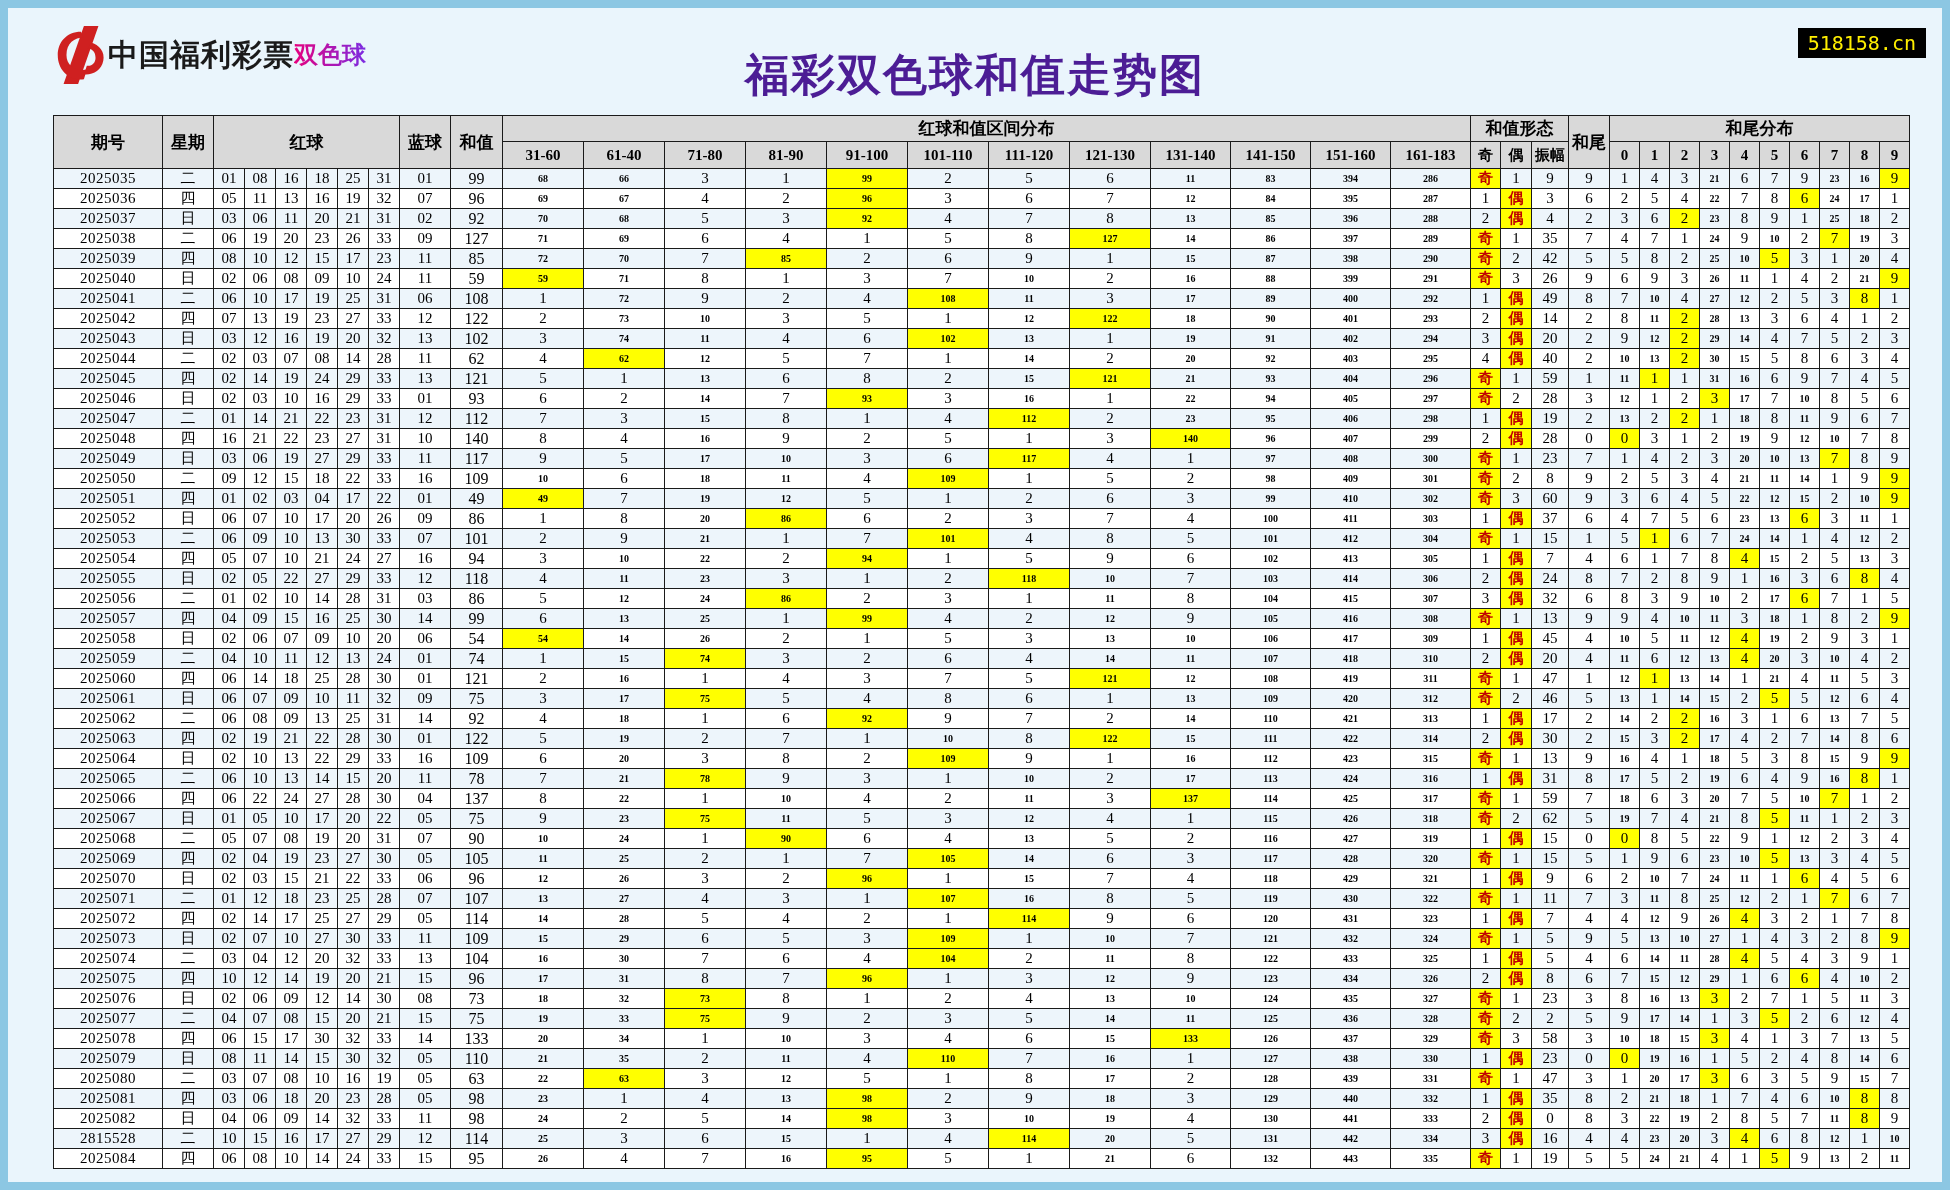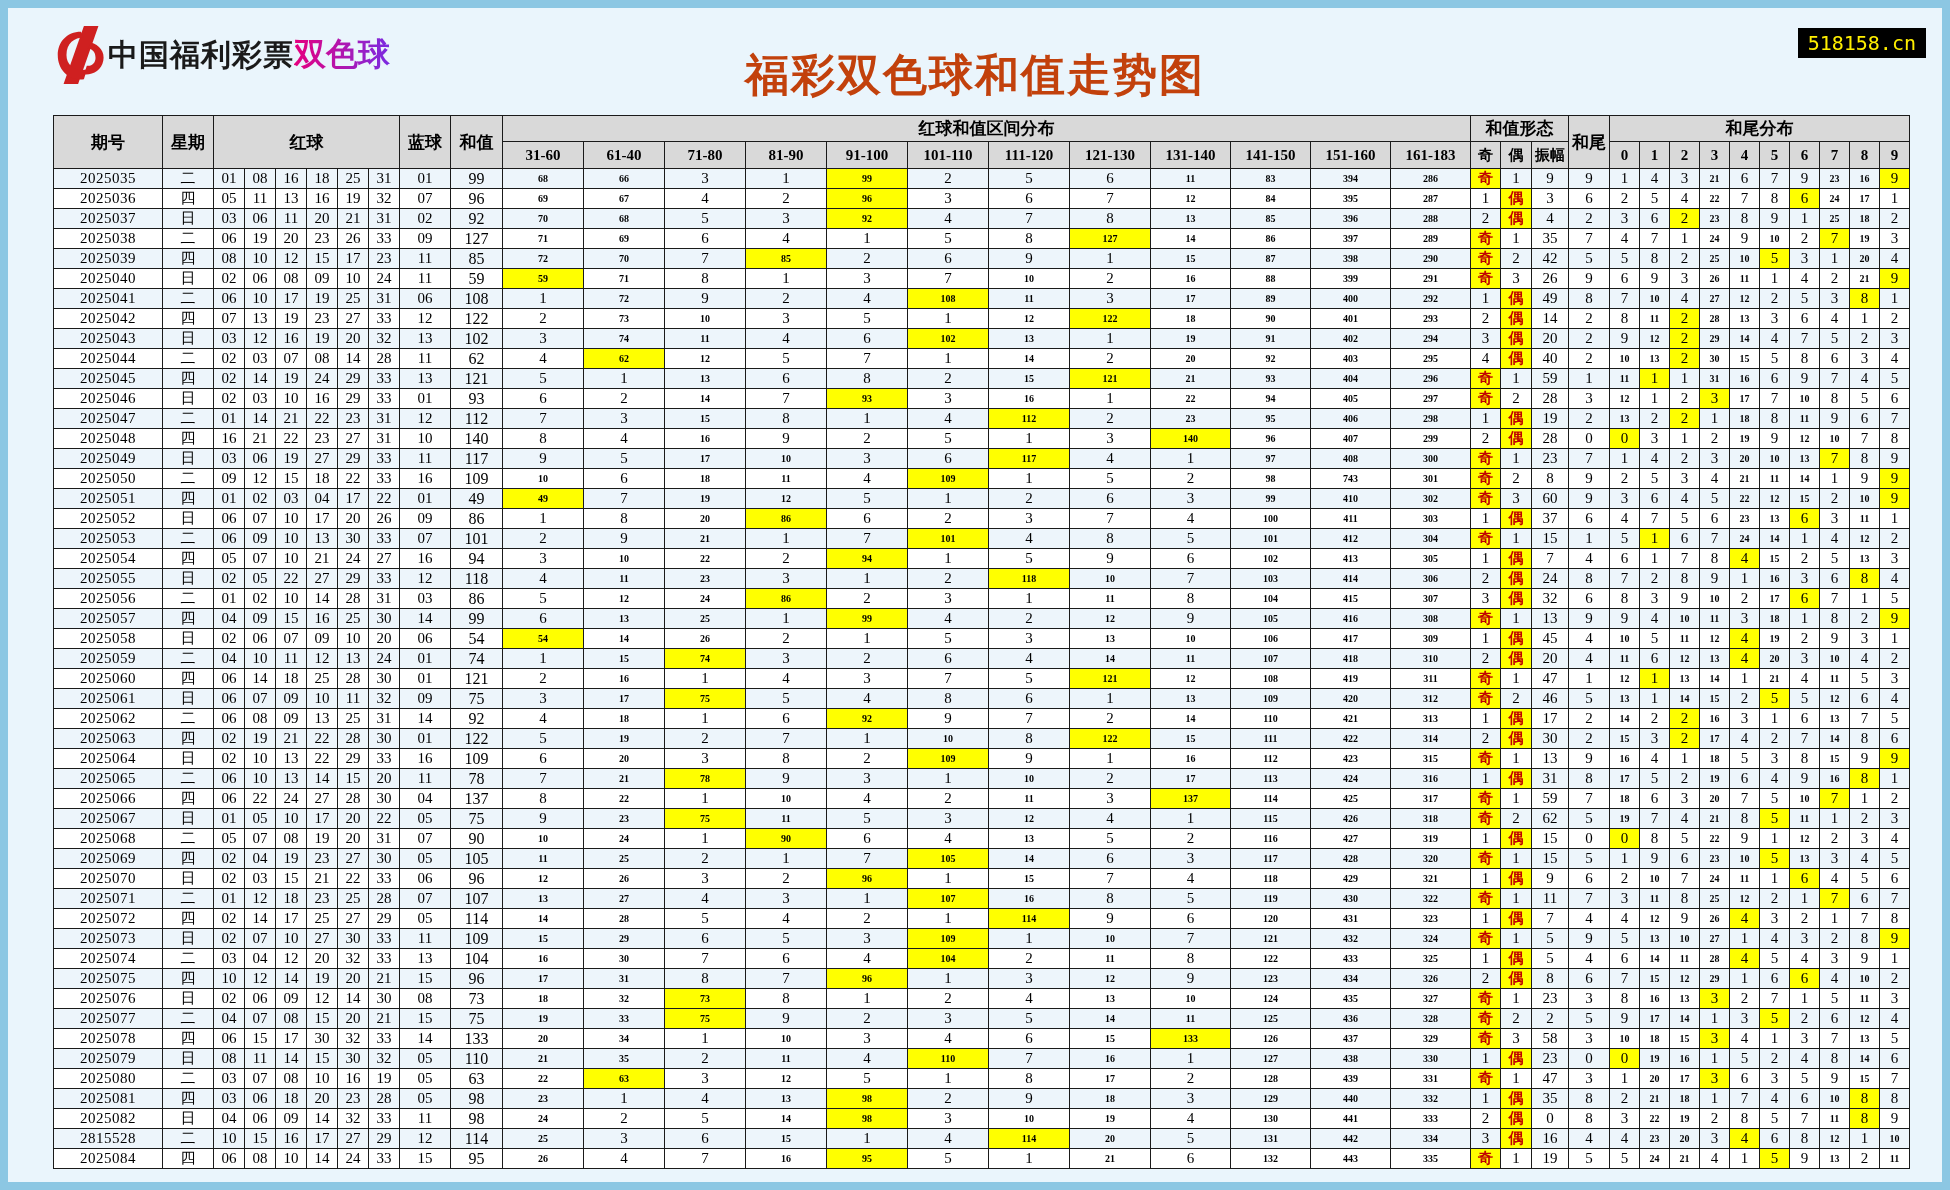--- a/index.html
+++ b/index.html
@@ -3,25 +3,25 @@
 <meta charset="utf-8">
 <style>
   html,body{margin:0;padding:0;}
   .page{position:relative;width:1950px;height:1190px;box-sizing:border-box;
         background:#eaf5fc;border:8px solid #8cc7e3;overflow:hidden;
         font-family:"Liberation Serif","DejaVu Serif",serif;}
   
   .brand{position:absolute;left:46px;top:16px;display:flex;align-items:center;}
   .brand svg{display:block;}
   .brand-text{font-size:30px;font-weight:bold;color:#1a1a1a;letter-spacing:1px;}
-  .brand-accent{font-size:32px;font-weight:bold;color:#b519d2;
+  .brand-accent{font-size:24px;font-weight:bold;color:#b519d2;
         background:linear-gradient(90deg,#e6007e,#7a2be2);
         -webkit-background-clip:text;background-clip:text;-webkit-text-fill-color:transparent;}
   .page-title{position:absolute;left:967px;top:38px;transform:translateX(-50%);
-        font-size:44px;font-weight:bold;color:#c2410c;letter-spacing:2px;white-space:nowrap;}
+        font-size:44px;font-weight:bold;color:#4c1d95;letter-spacing:2px;white-space:nowrap;}
   .site-badge{position:absolute;right:16px;top:20px;background:#000;color:#ffef00;
         font-family:"DejaVu Sans Mono",monospace;font-size:20px;font-weight:normal;
         padding:3px 10px;line-height:1.2;}
   
   .tbl-wrap{position:absolute;left:45px;top:107px;}
   table{border-collapse:collapse;table-layout:fixed;background:#fff;}
   th,td{border:1px solid #1a1a1a;text-align:center;vertical-align:middle;
         padding:0;line-height:1;overflow:hidden;white-space:nowrap;}
   thead th{background:#d9d9d9;font-weight:bold;color:#000;}
   thead tr.grp th{height:25px;font-size:17px;}
@@ -718,21 +718,21 @@
             <td class="sm">10</td>
             <td class="">6</td>
             <td class="sm">18</td>
             <td class="sm">11</td>
             <td class="">4</td>
             <td class="sm hl">109</td>
             <td class="">1</td>
             <td class="">5</td>
             <td class="">2</td>
             <td class="sm">98</td>
-            <td class="sm">743</td>
+            <td class="sm">409</td>
             <td class="sm">301</td>
             <td class="oe">奇</td>
             <td class="">2</td>
             <td class="">8</td>
             <td class="">9</td>
             <td class="">2</td>
             <td class="">5</td>
             <td class="">3</td>
             <td class="">4</td>
             <td class="sm">21</td>

